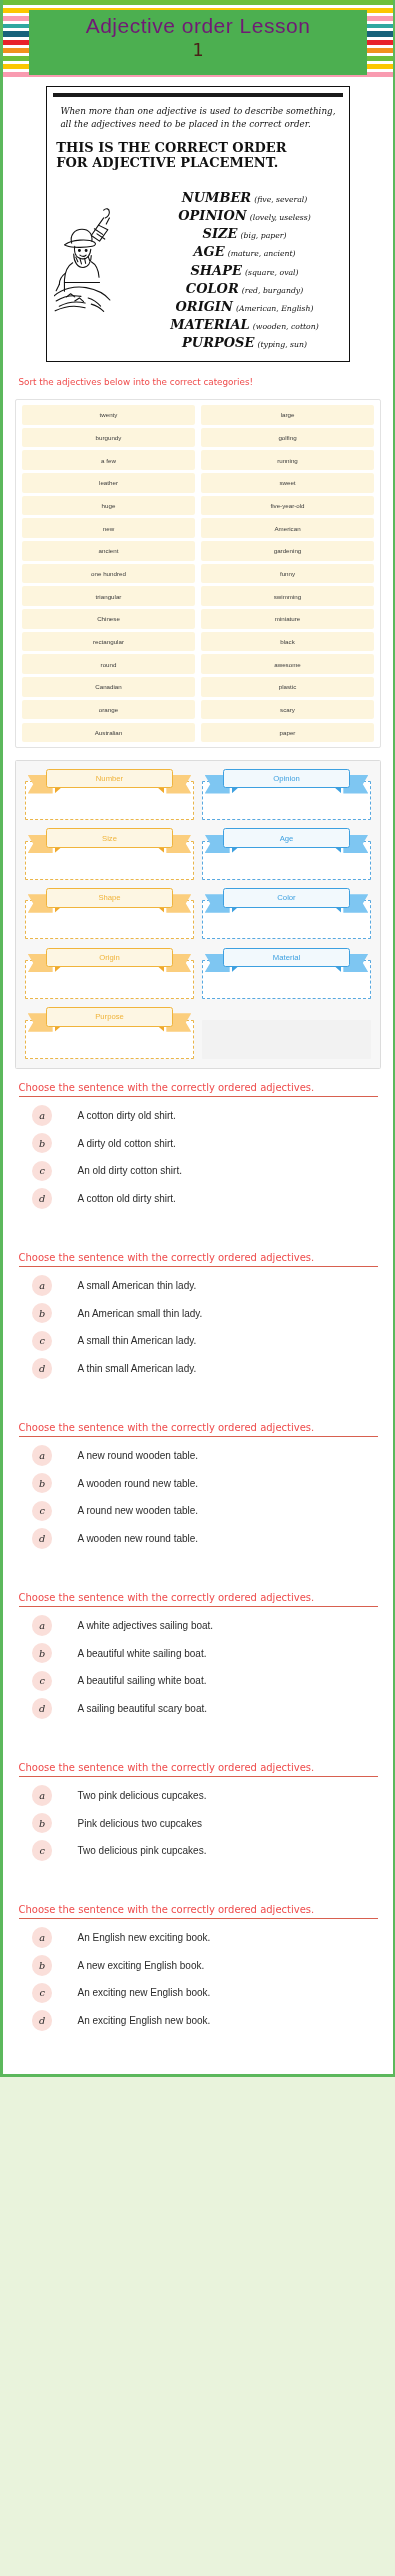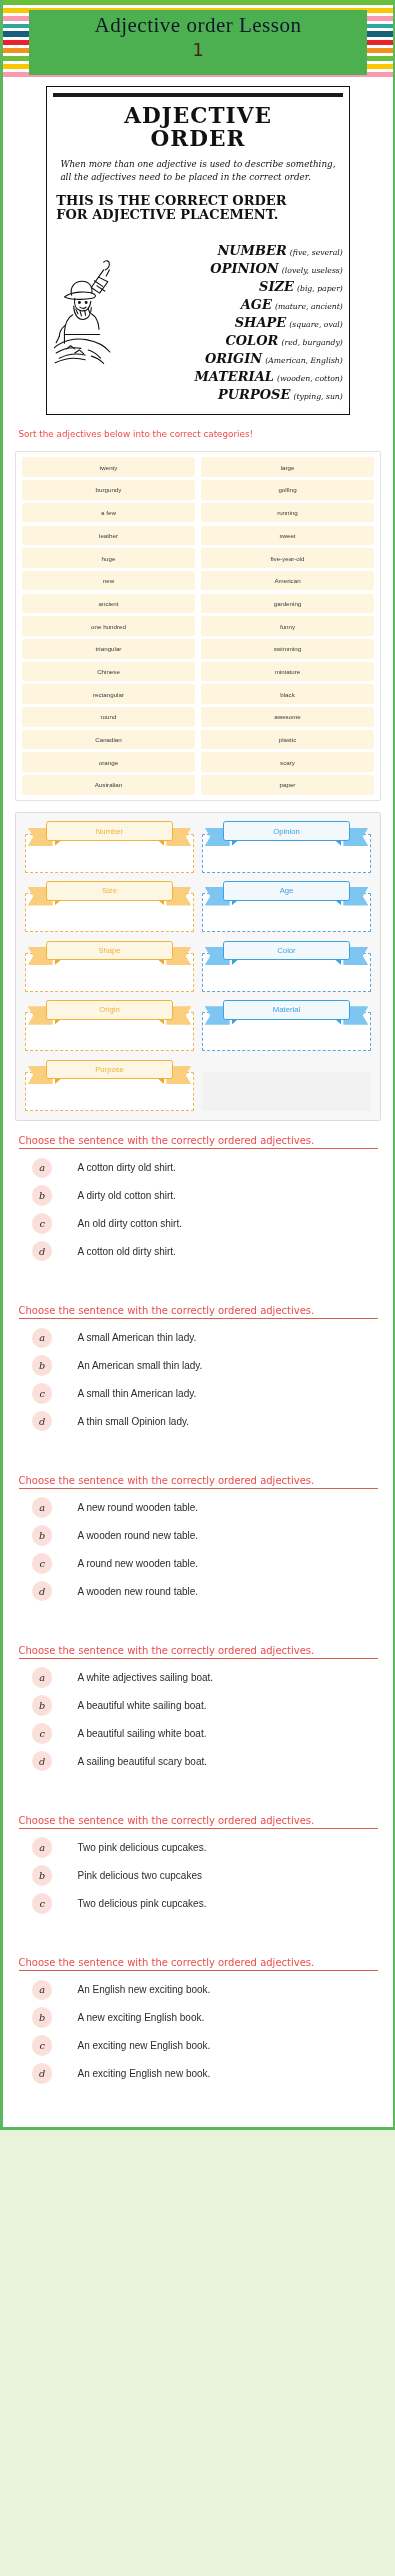--- a/index.html
+++ b/index.html
@@ -53,24 +53,24 @@
     top:10.3px;
     height:65px;
     background:#4caf50;
     display:flex;
     flex-direction:column;
     align-items:center;
     justify-content:flex-start;
     padding-top:4.1px;
   }
   .title-main {
-    font-family:Liberation Serif, serif;
+    font-family:Liberation Sans, sans-serif;
     font-size:21px;
     letter-spacing:0.5px;
-    color:#0f172a;
+    color:#701a75;
     line-height:1.1;
     white-space:nowrap;
   }
   .title-sub {
     font-family:"DejaVu Sans", sans-serif;
     font-size:17.5px;
     color:#4a2017;
     margin-top:2.1px;
   }
 
@@ -121,21 +121,21 @@
     margin:0 0 4.1px 3.1px;
     letter-spacing:0px;
   }
   .order-area {
     position:relative;
     min-height:129px;
     margin-top:3.1px;
   }
   .order-list {
     margin-left:93px;
-    text-align:right;
+    text-align:center;
     margin-top:20px;
   }
   .order-row {
     margin:0 0 3.1px 0;
     white-space:nowrap;
   }
   .order-cat {
     font-family:"DejaVu Serif", serif;
     font-weight:700;
     font-style:italic;
@@ -308,24 +308,20 @@
   <div class="stripes">
     <div class="title-band">
       <div class="title-main">Adjective order Lesson</div>
       <div class="title-sub">1</div>
     </div>
   </div>
 
   <div class="poster-wrap">
     <div class="poster">
       <div class="poster-rule"></div>
-      <h1>
-        <span>ADJECTIVE</span><br>
-        <span>ORDER</span>
-      </h1>
       <div class="poster-desc">When more than one adjective is used to describe something, all the adjectives need to be placed in the correct order.</div>
       <div class="poster-h2">
         <span>THIS IS THE CORRECT ORDER</span><br>
         <span>FOR ADJECTIVE PLACEMENT.</span>
       </div>
 
       <div class="order-area">
 
         <svg class="prospector" viewBox="0 0 170 215" aria-hidden="true">
           <g fill="none" stroke="#111" stroke-width="2.1" stroke-linecap="round" stroke-linejoin="round">
@@ -571,21 +567,21 @@
         <div class="opt">
           <div class="bullet">b</div>
           <div class="opt-text">An American small thin lady.</div>
         </div>
         <div class="opt">
           <div class="bullet">c</div>
           <div class="opt-text">A small thin American lady.</div>
         </div>
         <div class="opt">
           <div class="bullet">d</div>
-          <div class="opt-text">A thin small Opinion lady.</div>
+          <div class="opt-text">A thin small American lady.</div>
         </div>
         <div class="spacer-lg"></div>
       </div>
       <div class="q-block">
         <div class="q-prompt">Choose the sentence with the correctly ordered adjectives.</div>
         <div class="q-rule"></div>
         <div class="opt">
           <div class="bullet">a</div>
           <div class="opt-text">A new round wooden table.</div>
         </div>

